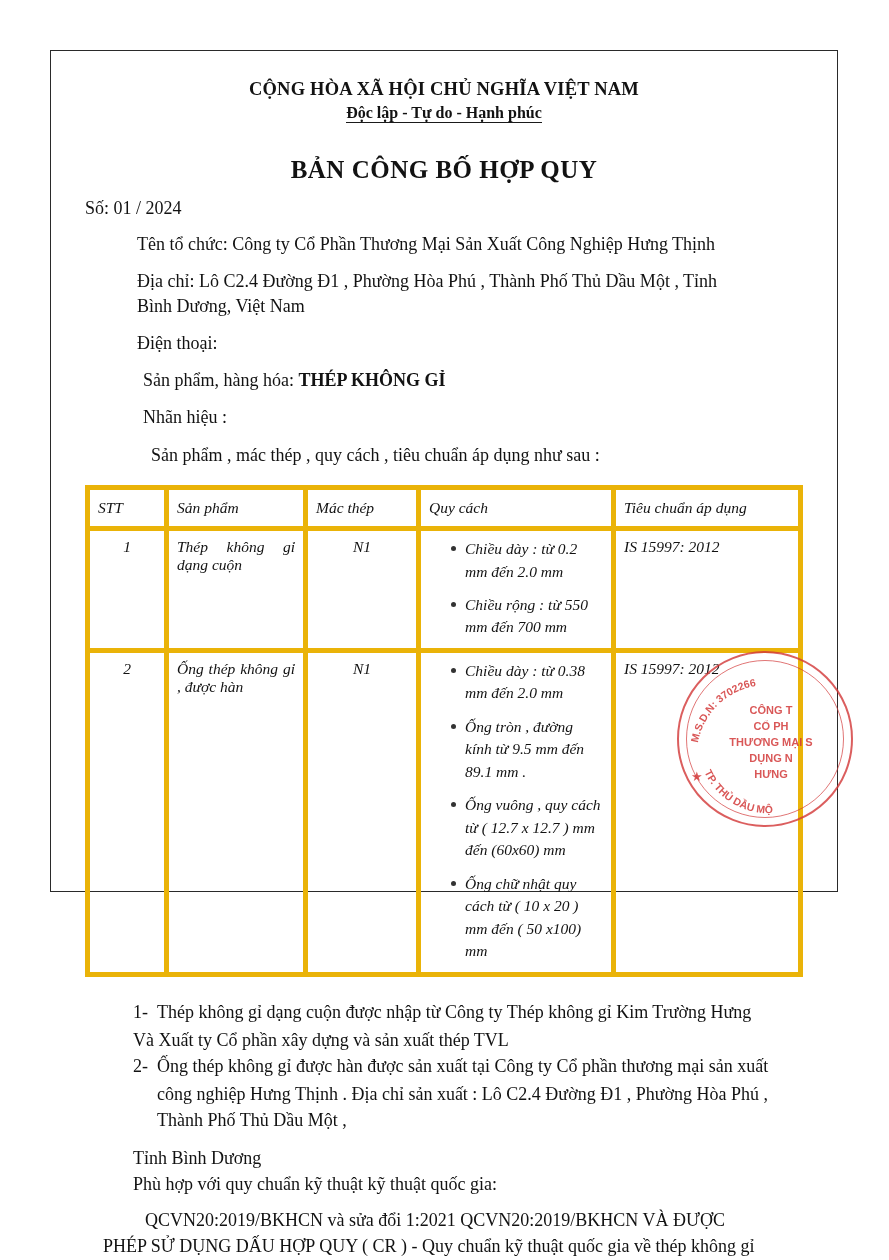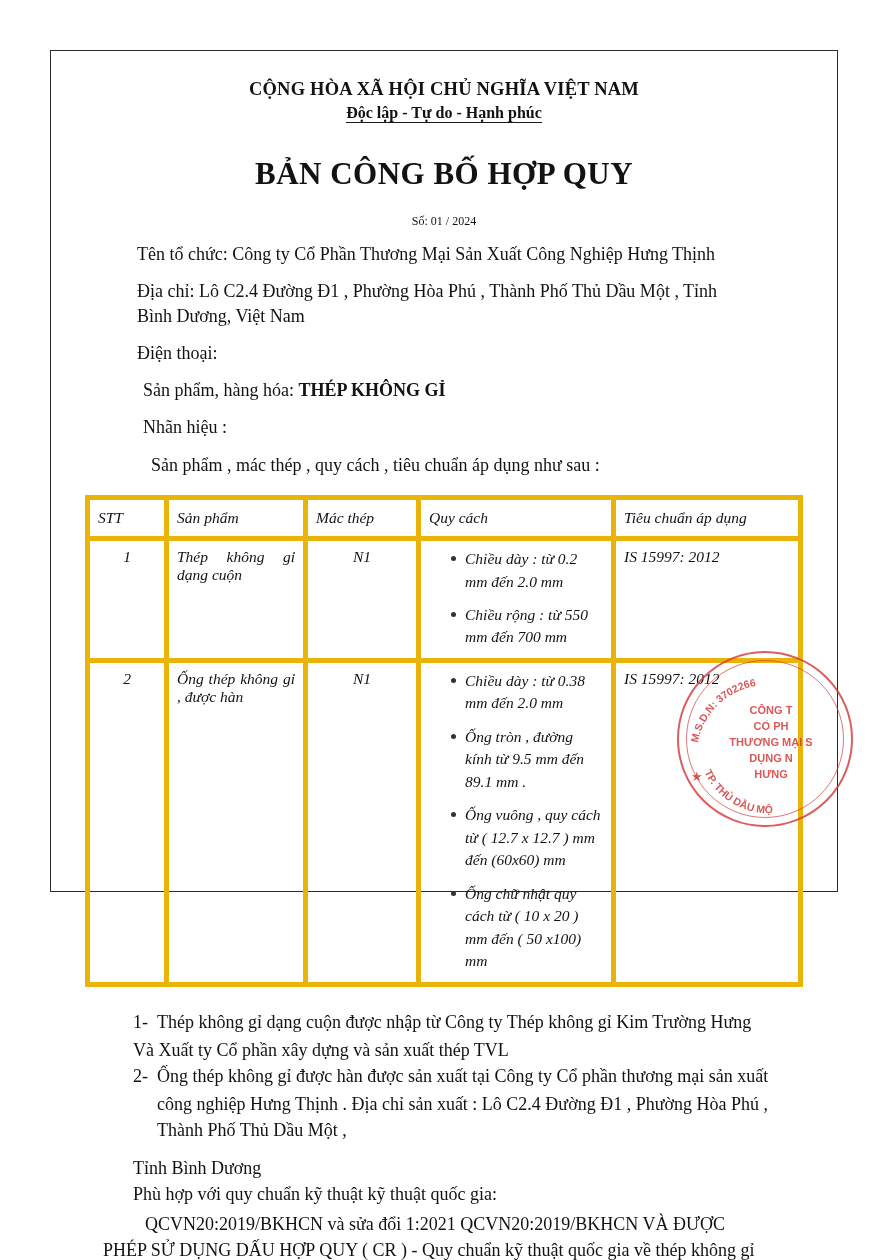--- a/index.html
+++ b/index.html
@@ -44,28 +44,28 @@
     font-size: 16px;
     margin-top: 4px;
   }
   .nation-sub span {
     border-bottom: 1.5px solid #1a1a1a;
     padding-bottom: 1px;
   }
   .doc-title {
     text-align: center;
     font-weight: bold;
-    font-size: 31px;
+    font-size: 25px;
     margin-top: 34px;
     letter-spacing: 0.5px;
   }
   .doc-number {
-    text-align: center;
-    font-size: 12px;
-    margin-top: 22px;
+    text-align: left;
+    font-size: 18px;
+    margin-top: 14px;
   }
   .field-line {
     font-size: 18px;
     margin-top: 13px;
     padding-left: 52px;
     line-height: 1.35;
   }
   .field-line.continued {
     padding-left: 52px;
     margin-top: 0;
@@ -151,21 +151,21 @@
   }
   .note-cont2 {
     padding-left: 72px;
   }
   .footer-block {
     font-size: 18px;
     line-height: 1.45;
     margin-top: 12px;
   }
   .footer-block .l1 { padding-left: 48px; }
-  .footer-block .l2 { padding-left: 60px; margin-top: 4px; }
+  .footer-block .l2 { padding-left: 60px; margin-top: 10px; }
   .footer-block .l3 { padding-left: 18px; }
   
   .stamp {
     position: absolute;
     right: -18px;
     top: 600px;
     width: 178px;
     height: 178px;
     pointer-events: none;
   }

